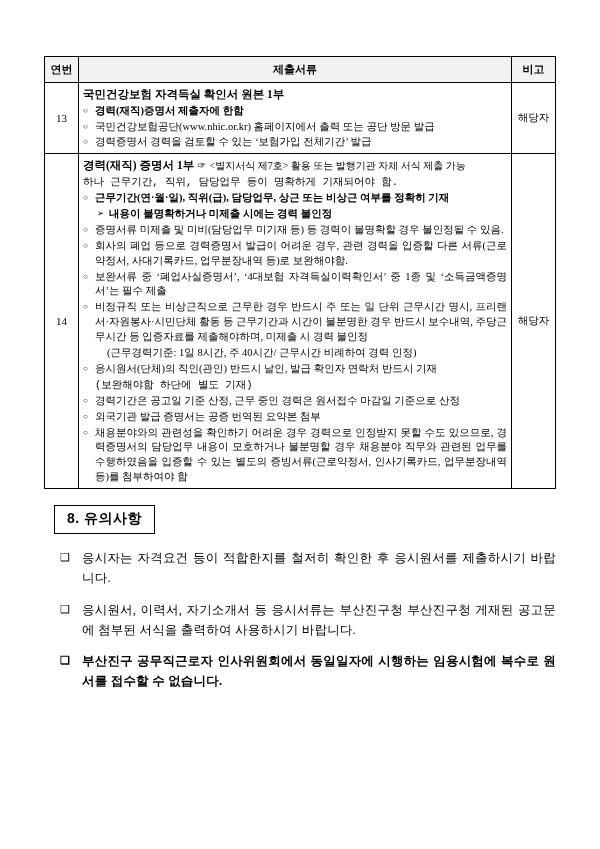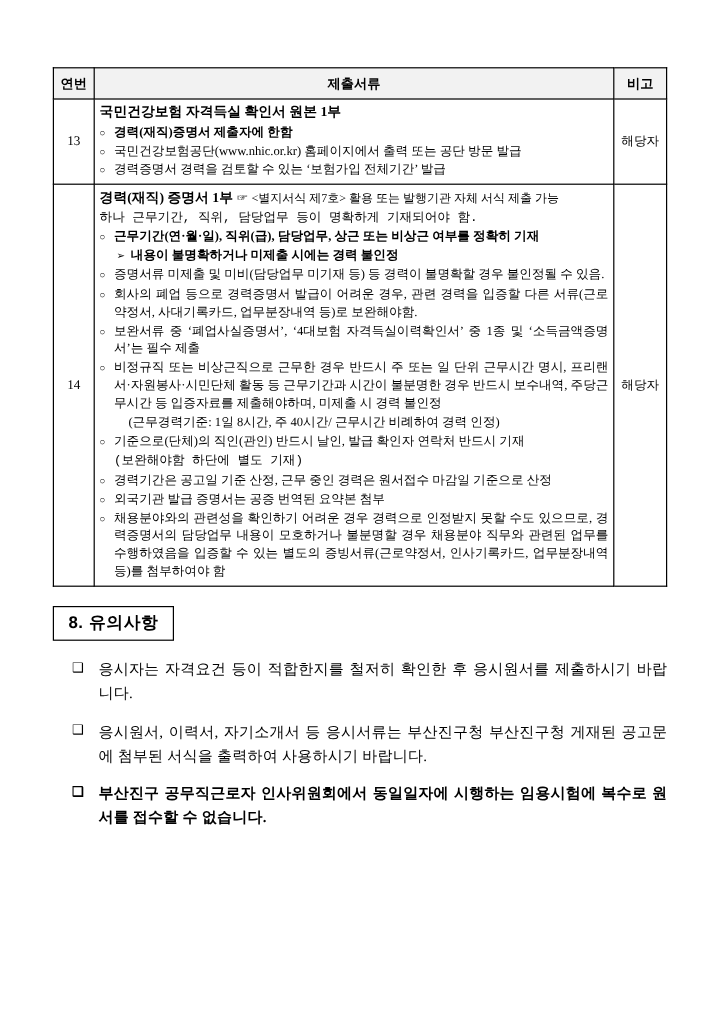--- a/index.html
+++ b/index.html
@@ -133,20 +133,21 @@
     font-size: 10.5px;
     line-height: 1.42;
     text-align: justify;
     margin: 1px 0;
   }
   b.em { font-weight: bold; }
 
   
   .section-head-wrap {
     margin-top: 16px;
+    margin-left: 10px;
   }
   .section-head {
     display: inline-block;
     border: 1.6px solid #000000;
     padding: 4px 12px 5px 12px;
     font-weight: bold;
     font-size: 14px;
     font-family: "Liberation Sans", "DejaVu Sans", sans-serif;
     letter-spacing: 0.5px;
   }
@@ -226,21 +227,21 @@
             <li><b class="em">내용이 불명확하거나 미제출 시에는 경력 불인정</b></li>
           </ul>
           <ul class="lvl1">
             <li>증명서류 미제출 및 미비(담당업무 미기재 등) 등 경력이 불명확할 경우 불인정될 수 있음.</li>
             <li>회사의 폐업 등으로 경력증명서 발급이 어려운 경우, 관련 경력을 입증할 다른 서류(근로약정서, 사대기록카드, 업무분장내역 등)로 보완해야함.</li>
             <li class="star">보완서류 중 ‘폐업사실증명서’, ‘4대보험 자격득실이력확인서’ 중 1종 및 ‘소득금액증명서’는 필수 제출</li>
             <li>비정규직 또는 비상근직으로 근무한 경우 반드시 주 또는 일 단위 근무시간 명시, 프리랜서·자원봉사·시민단체 활동 등 근무기간과 시간이 불분명한 경우 반드시 보수내역, 주당근무시간 등 입증자료를 제출해야하며, 미제출 시 경력 불인정</li>
           </ul>
           <div class="plain-ind2">(근무경력기준: 1일 8시간, 주 40시간/ 근무시간 비례하여 경력 인정)</div>
           <ul class="lvl1">
-            <li>기준으로(단체)의 직인(관인) 반드시 날인, 발급 확인자 연락처 반드시 기재</li>
+            <li>응시원서(단체)의 직인(관인) 반드시 날인, 발급 확인자 연락처 반드시 기재</li>
           </ul>
           <div class="plain-ind">(보완해야함 하단에 별도 기재)</div>
           <ul class="lvl1">
             <li>경력기간은 공고일 기준 산정, 근무 중인 경력은 원서접수 마감일 기준으로 산정</li>
             <li>외국기관 발급 증명서는 공증 번역된 요약본 첨부</li>
             <li class="star">채용분야와의 관련성을 확인하기 어려운 경우 경력으로 인정받지 못할 수도 있으므로, 경력증명서의 담당업무 내용이 모호하거나 불분명할 경우 채용분야 직무와 관련된 업무를 수행하였음을 입증할 수 있는 별도의 증빙서류(근로약정서, 인사기록카드, 업무분장내역 등)를 첨부하여야 함</li>
           </ul>
         </td>
         <td class="cell-note">해당자</td>
       </tr>

